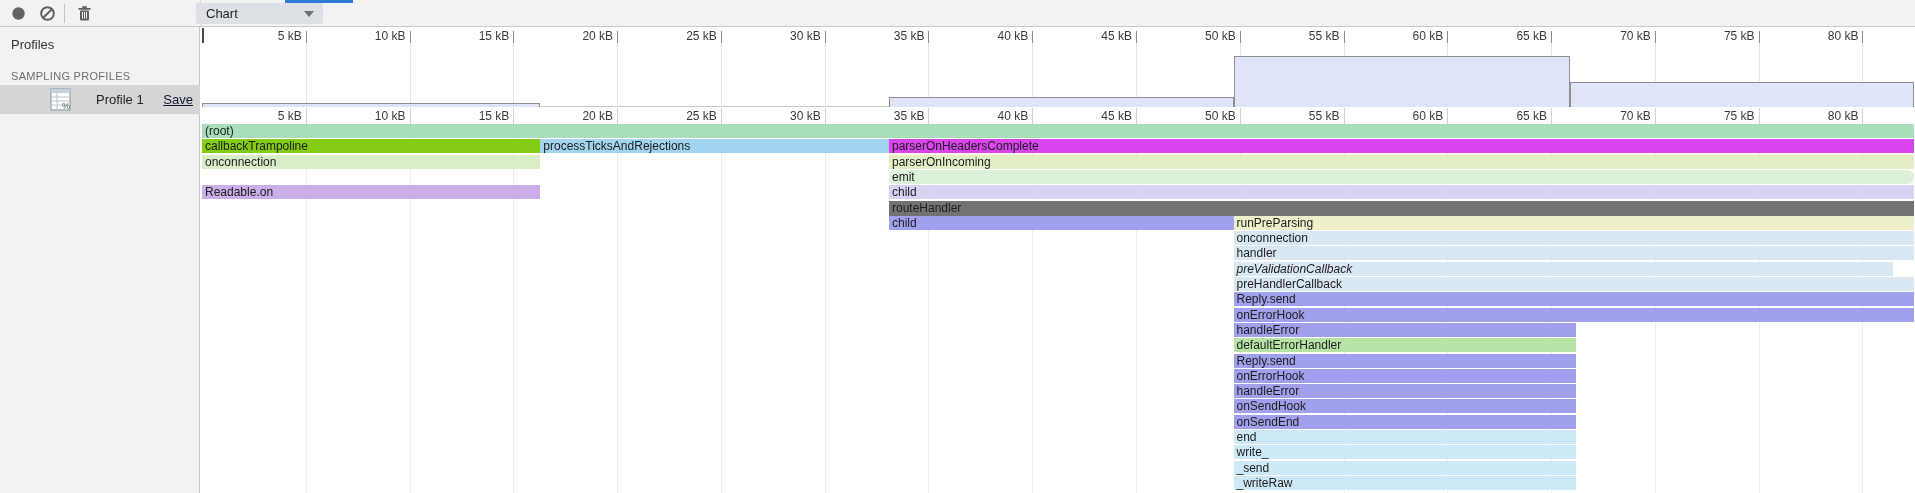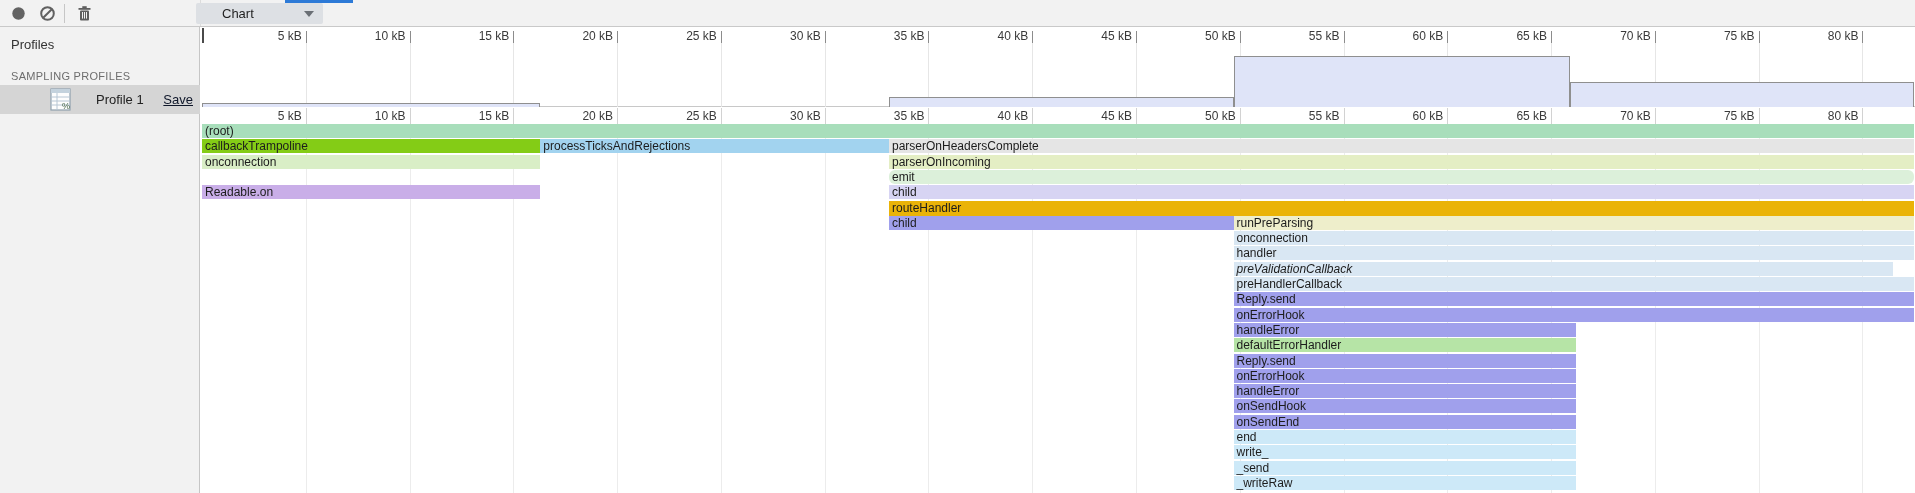--- a/index.html
+++ b/index.html
@@ -7,21 +7,21 @@
               font-family:"Liberation Sans", sans-serif; }
 
   
   #toolbar { position:absolute; left:0; top:0; width:1915px; height:27px;
              background:#f2f2f2; border-bottom:1px solid #c9c9c9; }
   #toolbar .seam { position:absolute; left:200px; top:0; width:1px; height:26px; background:#dcdcdc; }
   .tool-ic { position:absolute; top:5px; width:17px; height:17px; cursor:pointer; }
   #tab-indicator { position:absolute; left:285px; top:0; width:68px; height:3px; background:#2d7ad7; }
   #view-select { position:absolute; left:196px; top:3px; width:127px; height:21px;
                  background:#dde0e4; border-radius:2px; font-size:13px; color:#1f1f1f;
-                 line-height:21px; padding-left:26px; cursor:pointer; }
+                 line-height:21px; padding-left:10px; cursor:pointer; }
   #view-select .caret { position:absolute; right:9px; top:8px; width:0; height:0;
                  border-left:5px solid transparent; border-right:5px solid transparent;
                  border-top:6px solid #6a6f75; }
   .tb-divider { position:absolute; left:64px; top:4px; width:1px; height:19px; background:#c6c6c6; }
 
   
   #sidebar { position:absolute; left:0; top:27px; width:200px; height:466px;
              background:#f2f2f2; border-right:1px solid #c6c6c6; }
   #sidebar .title { position:absolute; left:11px; top:10px; font-size:13px; color:#333; }
   #sidebar .section { position:absolute; left:11px; top:43px; font-size:11px; color:#6d6d6d; letter-spacing:.3px; }
@@ -203,27 +203,27 @@
       <div class="grid-fl" style="left: 1037.75px;"></div>
       <div class="grid-fl" style="left: 1141.52px;"></div>
       <div class="grid-fl" style="left: 1245.3px;"></div>
       <div class="grid-fl" style="left: 1349.08px;"></div>
       <div class="grid-fl" style="left: 1452.85px;"></div>
       <div class="grid-fl" style="left: 1556.62px;"></div>
       <div class="grid-fl" style="left: 1660.4px;"></div>
       <div class="flame-bar" style="left: 0px; width: 1712.29px; top: 0px; height: 14px; background: rgb(168, 222, 187);">(root)</div>
       <div class="flame-bar" style="left: 0px; width: 338.306px; top: 15.3px; height: 14px; background: #84cc16;">callbackTrampoline</div>
       <div class="flame-bar" style="left: 338.306px; width: 348.684px; top: 15.3px; height: 14px; background: rgb(162, 211, 239);">processTicksAndRejections</div>
-      <div class="flame-bar" style="left: 686.99px; width: 1025.3px; top: 15.3px; height: 14px; background: #e5e5e5;">parserOnHeadersComplete</div>
+      <div class="flame-bar" style="left: 686.99px; width: 1025.3px; top: 15.3px; height: 14px; background: #d946ef;">parserOnHeadersComplete</div>
       <div class="flame-bar" style="left: 686.99px; width: 1025.3px; top: 30.6px; height: 14px; background: rgb(228, 238, 196);">parserOnIncoming</div>
       <div class="flame-bar" style="left: 0px; width: 338.306px; top: 30.6px; height: 14px; background: rgb(217, 238, 198);">onconnection</div>
       <div class="flame-bar" style="left: 686.99px; width: 1025.3px; top: 45.9px; height: 14px; background: rgb(220, 240, 218); border-radius: 6px;">emit</div>
       <div class="flame-bar" style="left: 0px; width: 338.306px; top: 61.2px; height: 14px; background: rgb(201, 174, 232);">Readable.on</div>
       <div class="flame-bar" style="left: 686.99px; width: 1025.3px; top: 61.2px; height: 14px; background: rgb(215, 212, 243);">child</div>
-      <div class="flame-bar" style="left: 686.99px; width: 1025.3px; top: 76.5px; height: 28px; background: #eab308;">routeHandler</div>
+      <div class="flame-bar" style="left: 686.99px; width: 1025.3px; top: 76.5px; height: 28px; background: #737373;">routeHandler</div>
       <div class="flame-bar" style="left: 686.99px; width: 344.533px; top: 91.8px; height: 14px; background: rgb(160, 160, 236);">child</div>
       <div class="flame-bar" style="left: 1031.52px; width: 680.764px; top: 91.8px; height: 14px; background: rgb(238, 238, 203);">runPreParsing</div>
       <div class="flame-bar" style="left: 1031.52px; width: 680.764px; top: 107.1px; height: 14px; background: rgb(217, 231, 243);">onconnection</div>
       <div class="flame-bar" style="left: 1031.52px; width: 680.764px; top: 122.4px; height: 14px; background: rgb(217, 231, 243);">handler</div>
       <div class="flame-bar" style="left: 1031.52px; width: 659px; top: 137.7px; height: 14px; background: rgb(217, 231, 243); font-style: italic;">preValidationCallback</div>
       <div class="flame-bar" style="left: 1031.52px; width: 680.764px; top: 153px; height: 14px; background: rgb(217, 231, 243);">preHandlerCallback</div>
       <div class="flame-bar" style="left: 1031.52px; width: 680.764px; top: 168.3px; height: 14px; background: rgb(160, 160, 236);">Reply.send</div>
       <div class="flame-bar" style="left: 1031.52px; width: 680.764px; top: 183.6px; height: 14px; background: rgb(160, 160, 236);">onErrorHook</div>
       <div class="flame-bar" style="left: 1031.52px; width: 342.457px; top: 198.9px; height: 14px; background: rgb(160, 160, 236);">handleError</div>
       <div class="flame-bar" style="left: 1031.52px; width: 342.457px; top: 214.2px; height: 14px; background: rgb(182, 228, 166);">defaultErrorHandler</div>

